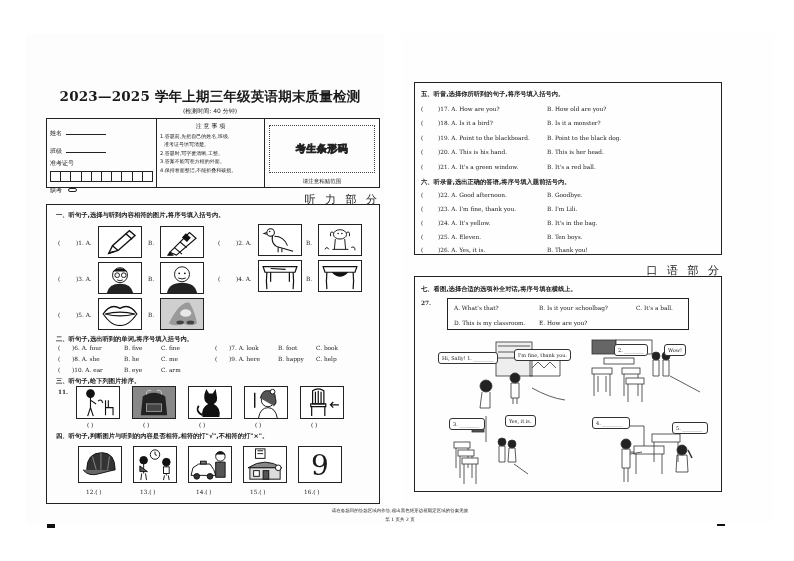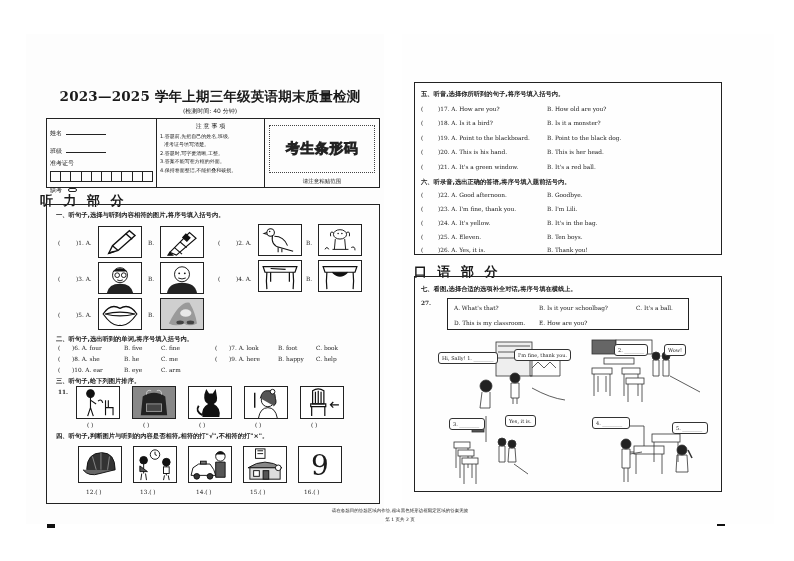--- a/index.html
+++ b/index.html
@@ -13,23 +13,23 @@
   .subtitle { position: absolute; left: 40px; top: 107px; width: 340px; text-align: center; font-size: 6px; font-family: "DejaVu Sans", sans-serif; }
   .info-box { position: absolute; left: 46px; top: 118px; width: 334px; height: 70px; border: 1px solid #222; display: flex; }
   .info-col1 { width: 110px; border-right: 1px solid #222; padding: 4px 3px; font-size: 6px; font-family: "DejaVu Sans", sans-serif; position: relative; }
   .info-col2 { width: 108px; border-right: 1px solid #222; padding: 3px 3px; font-size: 5px; font-family: "DejaVu Sans", sans-serif; line-height: 8.5px; }
   .info-col3 { flex: 1; position: relative; }
   .line { display: inline-block; border-bottom: 1px solid #222; width: 40px; margin-left: 4px; }
   .digits { display: flex; margin-top: 3px; border: 1px solid #222; height: 11px; }
   .digits span { flex: 1; border-right: 1px solid #222; }
   .digits span:last-child { border-right: none; }
   .barcode-area { position: absolute; left: 4px; top: 6px; right: 4px; height: 48px; border: 1px dotted #444; display: flex; align-items: center; justify-content: center; }
-  .barcode-text { font-size: 14px; font-weight: bold; color: #fff; -webkit-text-stroke: 0.8px #222; font-family: "DejaVu Sans", sans-serif; letter-spacing: 0.5px; }
+  .barcode-text { font-size: 10px; font-weight: bold; color: #fff; -webkit-text-stroke: 0.8px #222; font-family: "DejaVu Sans", sans-serif; letter-spacing: 0.5px; }
   .barcode-caption { position: absolute; bottom: 2px; left: 0; right: 0; text-align: center; font-size: 5.5px; font-family: "DejaVu Sans", sans-serif; }
-  .section-head { position: absolute; text-align: left; font-size: 13px; font-weight: bold; letter-spacing: 3px; font-family: "DejaVu Sans", sans-serif; }
+  .section-head { position: absolute; text-align: right; font-size: 11px; font-weight: normal; letter-spacing: 3px; font-family: "DejaVu Sans", sans-serif; }
   .box { position: absolute; border: 1px solid #222; }
   .q-title { position: absolute; font-size: 6.3px; font-weight: bold; font-family: "DejaVu Sans", sans-serif; white-space: nowrap; }
   .t { position: absolute; font-size: 5.8px; white-space: nowrap; font-family: "DejaVu Serif", serif; }
   .pic { position: absolute; border: 1px solid #222; background: #fff; overflow: hidden; }
   .pic svg { width: 100%; height: 100%; display: block; }
   .speech { position: absolute; border: 1px solid #333; border-radius: 3px; background: #fff; font-size: 5px; padding: 2px 3px; white-space: nowrap; font-family: "DejaVu Serif", serif; }
   .footer { position: absolute; left: 250px; width: 300px; text-align: center; font-size: 4.5px; font-family: "DejaVu Sans", sans-serif; }
 </style>
 </head>
 <body>

